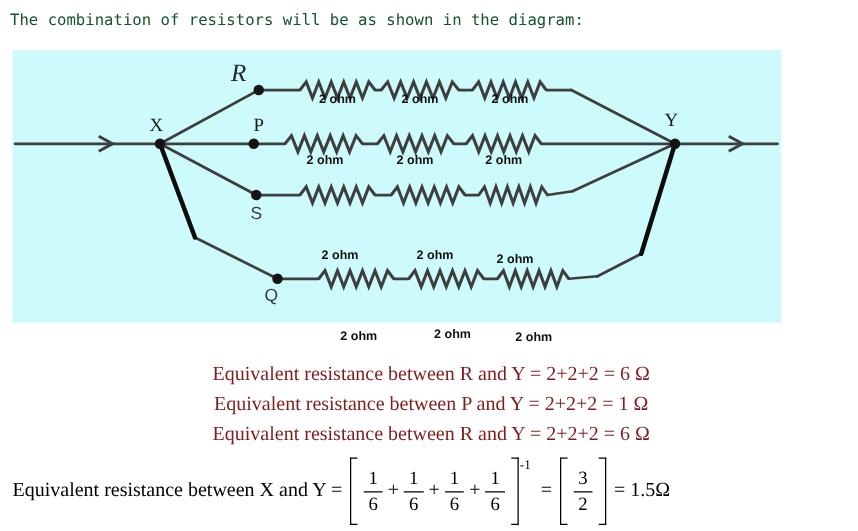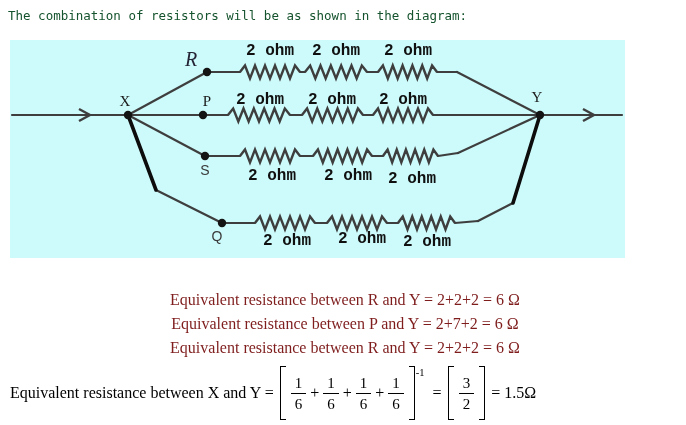--- a/index.html
+++ b/index.html
@@ -15,22 +15,23 @@
   .diagram{
     position:absolute;left:10px;top:40px;width:615px;height:218px;
   }
   .diagram svg{position:absolute;left:0;top:0;}
   .dlabel{position:absolute;transform:translateX(-50%);white-space:nowrap;}
   .lbl-serif{font-family:"Liberation Serif",serif;font-size:15px;color:#1b1b1b;}
   .lbl-r{font-family:"Liberation Serif",serif;font-style:italic;font-size:20px;color:#242436;}
   .lbl-sans{font-family:"Liberation Sans",sans-serif;font-size:14px;color:#3a3a3a;}
   .r-lbl{
     position:absolute;transform:translateX(-50%);
-    font-family:Liberation Mono, monospace;font-weight:bold;font-size:16px;color:#101010;
+    font-family:Liberation Sans, sans-serif;font-weight:bold;font-size:10px;color:#101010;
     white-space:nowrap;
+    margin-top:32px;
   }
   .solution{
     position:absolute;left:10px;top:288px;width:670px;
     font-family:"Liberation Serif",serif;font-size:16px;color:#7f1d1d;text-align:center;
   }
   .sol-line{height:24px;line-height:24px;white-space:nowrap;}
   .eqrow{
     position:absolute;left:10px;top:366px;height:54px;
     display:flex;align-items:center;
     font-family:"Liberation Serif",serif;font-size:16px;color:#000;
@@ -122,21 +123,21 @@
   <span class="r-lbl" style="left:338px;top:127px;">2 ohm</span>
   <span class="r-lbl" style="left:402px;top:130px;">2 ohm</span>
 
   <span class="r-lbl" style="left:277px;top:192px;">2 ohm</span>
   <span class="r-lbl" style="left:352px;top:190px;">2 ohm</span>
   <span class="r-lbl" style="left:417px;top:193px;">2 ohm</span>
 </div>
 
 <div class="solution">
   <div class="sol-line">Equivalent resistance between R and Y = 2+2+2 = 6 Ω</div>
-  <div class="sol-line">Equivalent resistance between P and Y = 2+7+2 = 6 Ω</div>
+  <div class="sol-line">Equivalent resistance between P and Y = 2+2+2 = 1 Ω</div>
   <div class="sol-line">Equivalent resistance between R and Y = 2+2+2 = 6 Ω</div>
 </div>
 
 <div class="eqrow">
   <span class="eq-prefix">Equivalent resistance between X and Y =</span>
   <span class="brk">
     <span class="brk-l"></span>
     <span class="frac">
       <span class="num">1</span>
       <span class="den">6</span>

